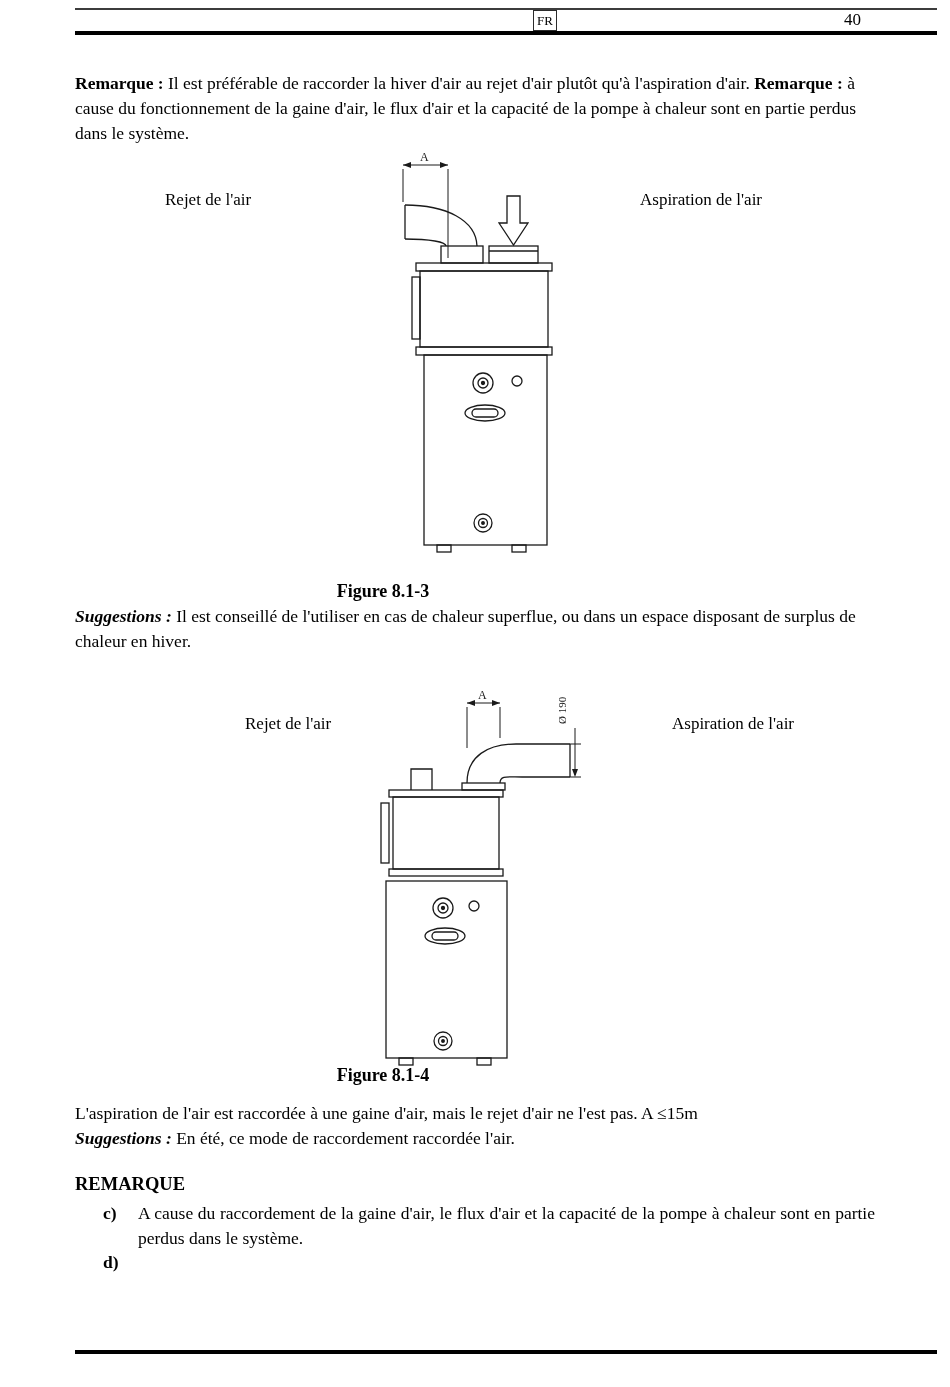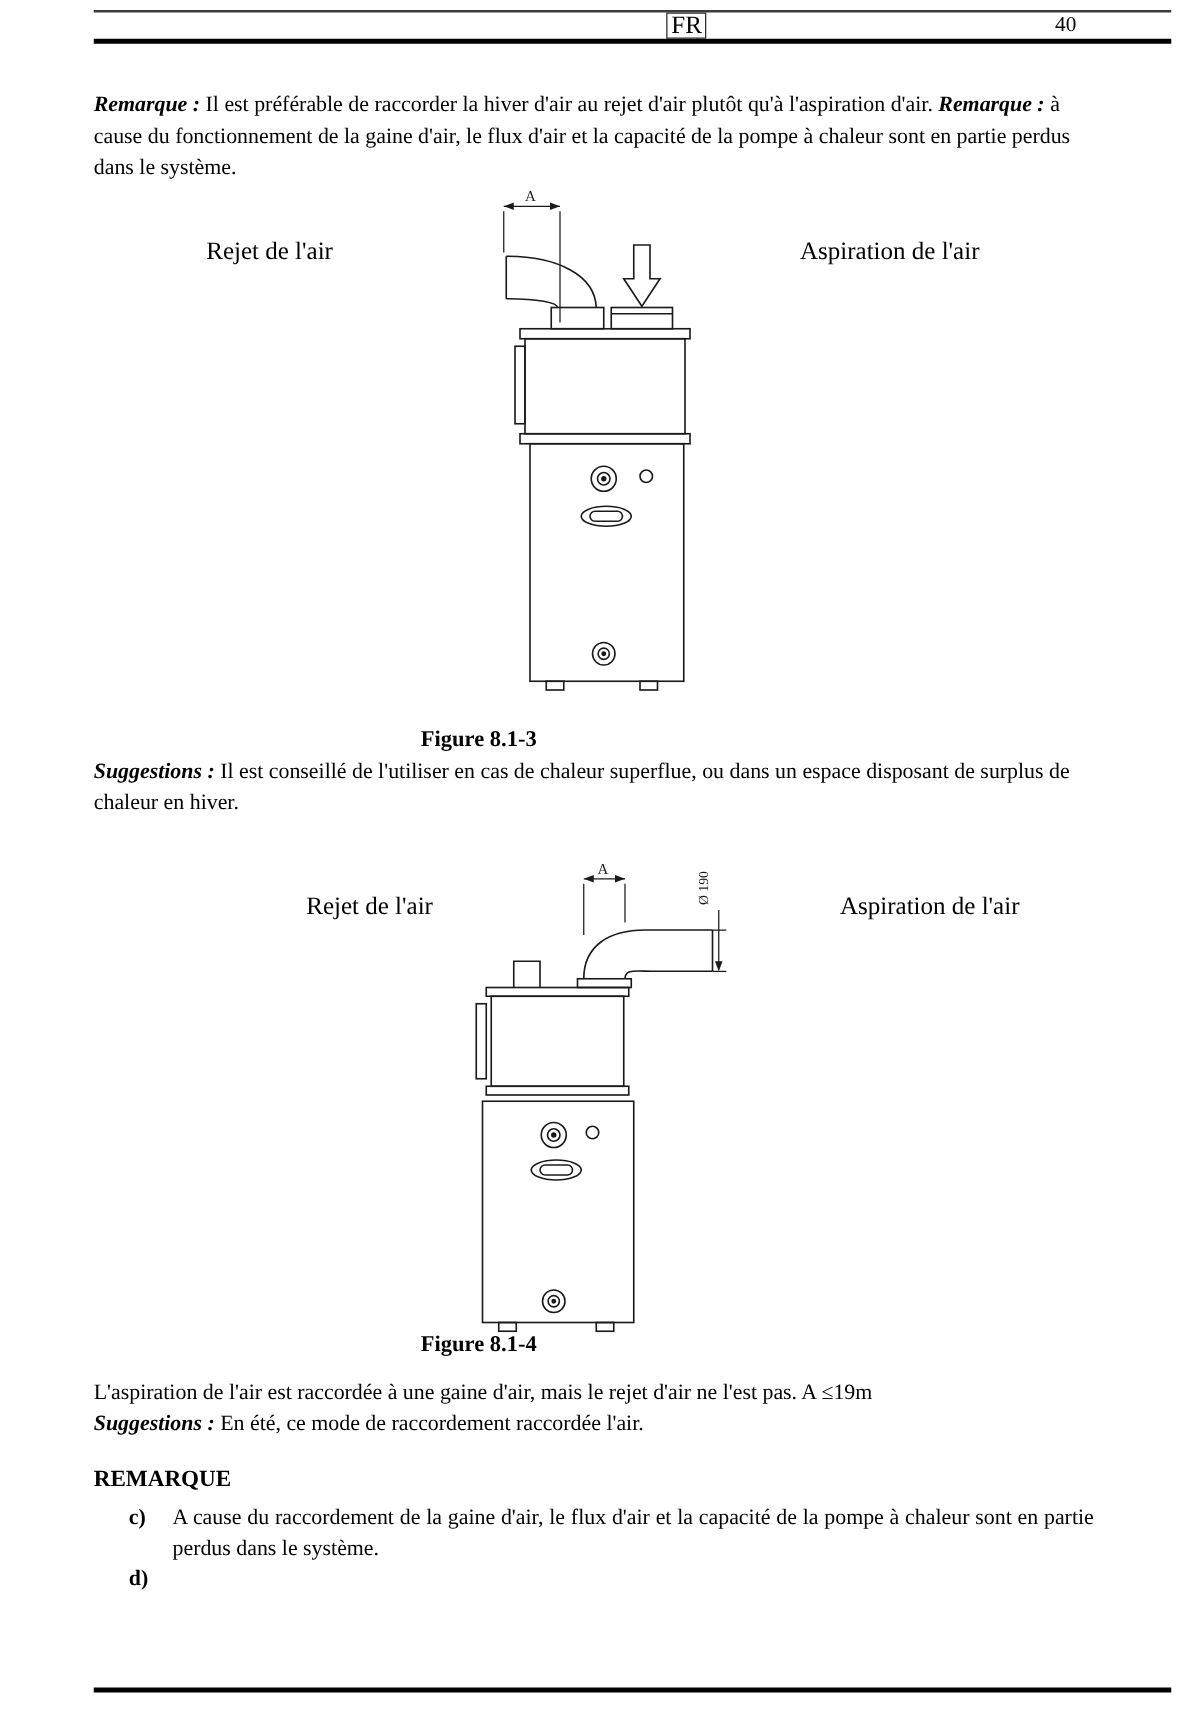--- a/index.html
+++ b/index.html
@@ -10,48 +10,48 @@
   }
   .page { position:absolute; inset:0; background:#fff; }
 
   
   .doc-header { position:absolute; left:75px; top:8px; width:862px; }
   .hdr-line-top { border-top:2px solid #3c3c3c; height:0; }
   .hdr-row { position:relative; height:21px; }
   .lang-box {
     position:absolute; left:458px; top:0px;
     border:1px solid #2b2b2b; padding:0 3px;
-    font-size:20px; line-height:19px;
+    font-size:13px; line-height:19px;
   }
   .page-num { position:absolute; right:76px; top:0px; font-size:17px; }
   .hdr-line-bottom { border-top:4px solid #000; height:0; }
 
   
   .body-text { font-size:17.5px; line-height:25px; }
   .intro { position:absolute; left:75px; top:71px; width:803px; }
-  .bi  { font-weight:bold; font-style:italic; }
+  .bi  { font-weight:bold; }
   .biu { font-weight:bold; font-style:italic; }
   .m0 { margin:0; }
 
   .textblock-1 { position:absolute; left:75px; top:604px;  width:806px; line-height:24.5px; }
   .textblock-2 { position:absolute; left:75px; top:1101px; width:806px; line-height:24.5px; }
 
   .fig-caption {
     position:absolute; left:0; width:766px; text-align:center;
     font-weight:bold; font-size:18px;
   }
   .caption-1 { top:581px; }
   .caption-2 { top:1065px;font-family:Liberation Serif, serif; }
 
   
   .figure { position:absolute; left:0; width:950px; }
   .figure-1 { top:150px; height:440px; }
   .figure-2 { top:690px; height:385px; }
   .fig-svg { position:absolute; left:0; top:0; }
-  .fig-label { position:absolute; font-size:20px; white-space:nowrap; }
+  .fig-label { position:absolute; font-size:17px; white-space:nowrap; }
   .f1-left  { left:165px; top:40px; }
   .f1-right { left:640px; top:40px; }
   .f2-left  { left:245px; top:24px; }
   .f2-right { left:672px; top:24px; }
 
   
   .remarque-heading {
     position:absolute; left:75px; top:1174px;
     font-weight:bold; font-size:18.5px;
   }
@@ -200,21 +200,21 @@
           <rect x="399" y="368" width="14" height="7"></rect>
           <rect x="477" y="368" width="14" height="7"></rect>
         </g>
       </g>
     </svg>
   </div>
 
   <div class="fig-caption caption-2">Figure 8.1-4</div>
 
   <div class="textblock-2 body-text">
-    <p class="m0">L'aspiration de l'air est raccordée à une gaine d'air, mais le rejet d'air ne l'est pas. A ≤19m</p>
+    <p class="m0">L'aspiration de l'air est raccordée à une gaine d'air, mais le rejet d'air ne l'est pas. A ≤15m</p>
     <p class="m0">
       <span class="biu">Suggestions :</span>
       <span>En été, ce mode de raccordement raccordée l'air.</span>
     </p>
   </div>
 
   <h2 class="remarque-heading" style="margin:0;">REMARQUE</h2>
 
   <div class="note-list">
     <div class="note-item">

